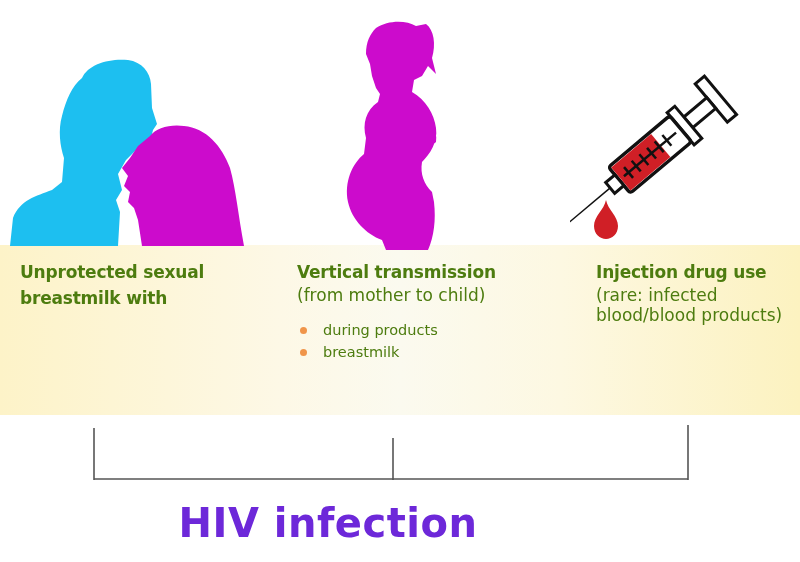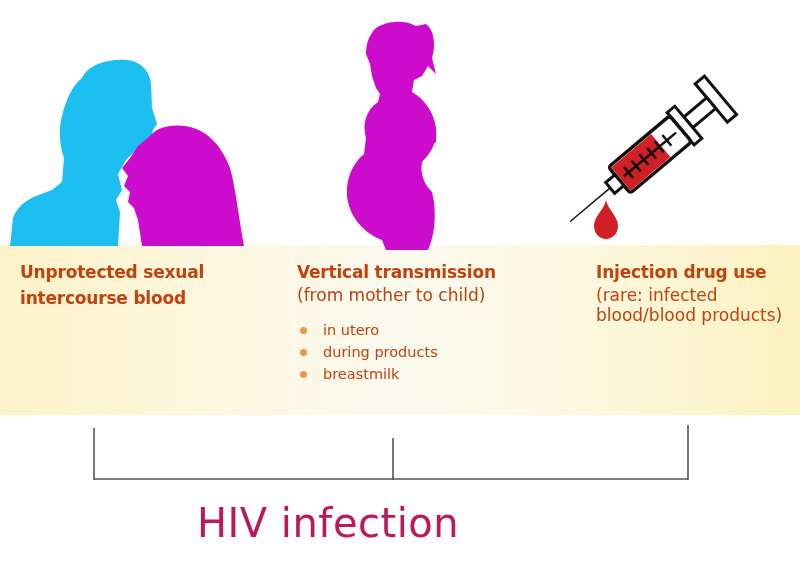--- a/index.html
+++ b/index.html
@@ -1,29 +1,29 @@
 <!DOCTYPE html>
 <html><head>
 <meta charset="utf-8">
 <style>
   html, body { margin:0; padding:0; }
   body { width:800px; height:562px; position:relative; background:#ffffff; overflow:hidden;
          font-family:"DejaVu Sans", "Liberation Sans", sans-serif; }
   .band { position:absolute; left:0; top:245px; width:800px; height:170px;
           background:linear-gradient(90deg,#fdf3c8 0%,#fdf8e6 35%,#fbfaef 50%,#fdf8e2 70%,#fcf2c0 100%); }
   .art { position:absolute; }
-  .col { position:absolute; top:259px; color:#c2410c; }
+  .col { position:absolute; top:259px; color:#4d7c0f; }
   .title { font-weight:bold; font-size:17px; line-height:26px; margin:0; letter-spacing:-0.2px; }
   .sub { font-size:17px; line-height:20px; margin:0; }
   ul.bullets { list-style:none; margin:14px 0 0 0; padding:0; }
   ul.bullets li { font-size:14.5px; line-height:22px; position:relative; padding-left:26px; }
   ul.bullets li .dot { position:absolute; left:3px; top:8px; width:7px; height:7px; border-radius:50%; background:#f0954a; }
   .bracket { position:absolute; }
   .main-title { position:absolute; left:0; width:656px; top:500px; text-align:center;
-                font-family:"DejaVu Sans", sans-serif; font-weight:normal; font-size:40px; color:#be185d; letter-spacing:0.5px; }
+                font-family:"DejaVu Sans", sans-serif; font-weight:bold; font-size:40px; color:#6d28d9; letter-spacing:0.5px; }
 </style>
 </head>
 <body>
 
 <div class="band"></div>
 
 <svg class="art" style="left:10px;top:50px" width="250" height="200" viewBox="0 0 250 200">
   <path fill="#1dbff0" d="M72,28 C78,14 100,8 118,10 C132,12 140,22 141,34 L142,58 L147,74 L143,80 L140,92 L128,98 L116,110 L108,124 L112,140 L106,150 L110,162 L108,196 L0,196 L3,168 C10,150 26,146 42,140 L52,132 L54,108 C50,96 48,80 52,66 C56,50 62,36 72,28 Z"></path>
   <path fill="#cc0bcc" d="M140,86 C146,78 160,74 174,76 C196,78 212,96 220,118 C226,140 228,164 234,196 L132,196 L128,170 L124,158 L118,152 L120,142 L114,136 L118,126 L112,118 L120,108 L128,96 Z"></path>
 </svg>
@@ -49,28 +49,27 @@
         <line x1="92" y1="84" x2="92" y2="98"></line>
     </g>
     <rect x="18" y="84" width="12" height="14" fill="#fff" stroke="#111" stroke-width="3"></rect>
     <line x1="-40" y1="91" x2="18" y2="91" stroke="#111" stroke-width="1.5"></line>
   </g>
   <path fill="#d01f26" d="M36,162 C34,172 24,178 24,188 C24,196 30,201 36,201 C42,201 48,196 48,188 C48,178 38,172 36,162 Z"></path>
 </svg>
 
 <div class="col" style="left:20px">
   <p class="title">Unprotected sexual</p>
-  <p class="title">intercourse blood</p>
+  <p class="title">breastmilk with</p>
 </div>
 
 <div class="col" style="left:297px">
   <p class="title">Vertical transmission</p>
   <p class="sub">(from mother to child)</p>
   <ul class="bullets">
-    <li><span class="dot"></span><span>in utero</span></li>
     <li><span class="dot"></span><span>during products</span></li>
     <li><span class="dot"></span><span>breastmilk</span></li>
   </ul>
 </div>
 
 <div class="col" style="left:596px">
   <p class="title">Injection drug use</p>
   <p class="sub">(rare: infected</p>
   <p class="sub">blood/blood products)</p>
 </div>

